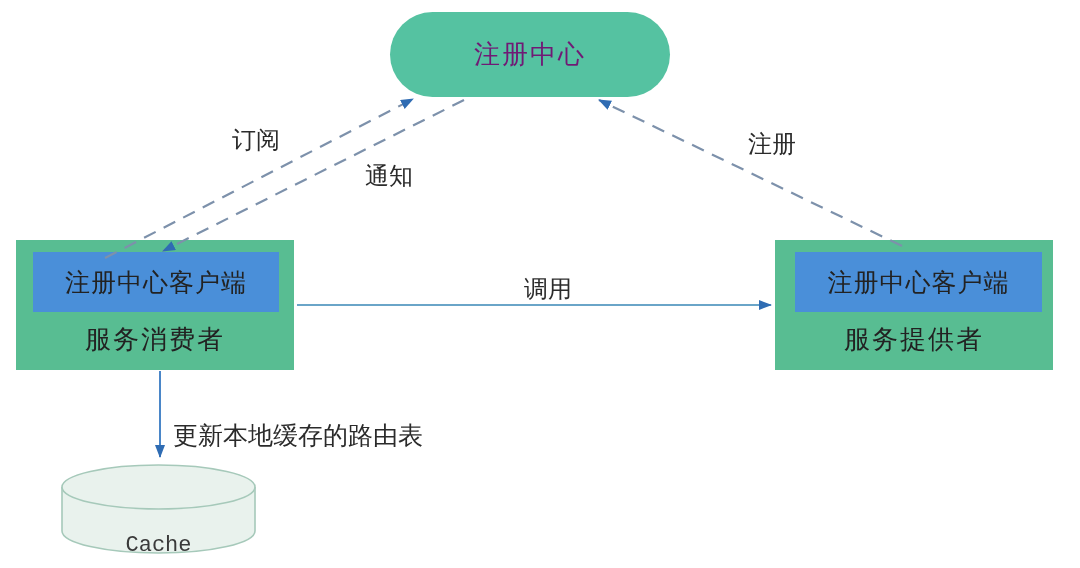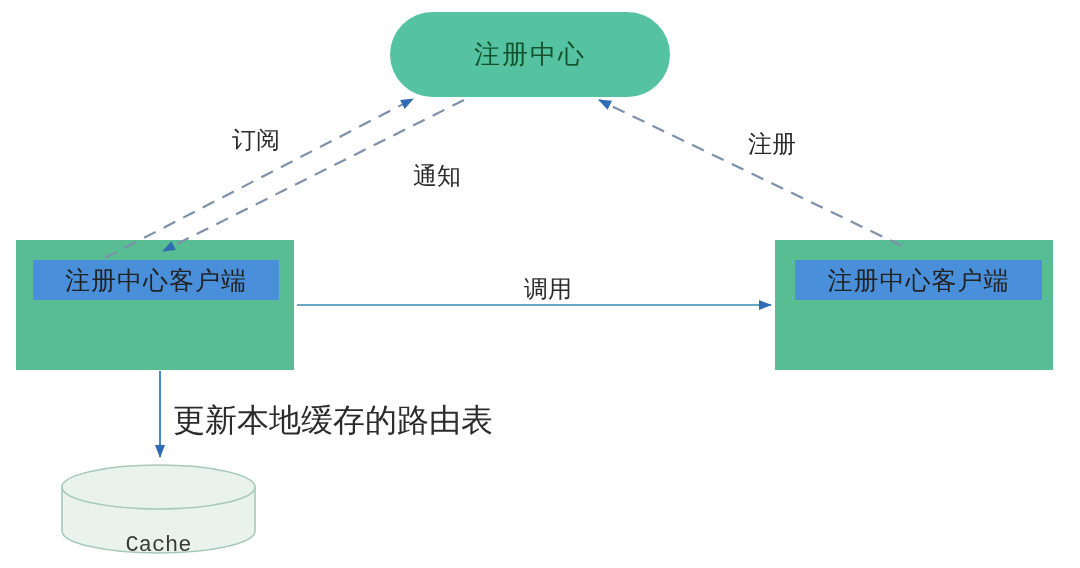--- a/index.html
+++ b/index.html
@@ -12,34 +12,34 @@
     color: #2f2f2f;
     overflow: hidden;
   }
   .abs { position: absolute; }
   .center-flex { display: flex; align-items: center; justify-content: center; }
 
   
   .registry {
     left: 390px; top: 12px; width: 280px; height: 85px;
     background: #55c2a1; border-radius: 43px;
-    font-size: 26px; letter-spacing: 2px; color: #14532d;
+    font-size: 26px; letter-spacing: 2px; color: #701a75;
   }
 
   
   .service-box {
     width: 278px; height: 130px; top: 240px;
     background: #58bd92;
   }
   .service-box.left  { left: 16px; }
   .service-box.right { left: 775px; }
   .client-box {
-    position: absolute; left: 17px; top: 12px; width: 246px; height: 40px;
+    position: absolute; left: 17px; top: 12px; width: 246px; height: 60px;
     background: #4a8fd9;
-    font-size: 25px; letter-spacing: 1px; color: #222; margin-top: 8px;
+    font-size: 25px; letter-spacing: 1px; color: #222;
   }
   .service-label {
     position: absolute; left: 0; top: 68px; width: 100%; height: 62px;
     font-size: 26px; letter-spacing: 2px; color: #222;
   }
 
   
   .edge-label {
     position: absolute; transform: translate(-50%, -50%);
     font-size: 24px; white-space: nowrap; color: #2b2b2b;
@@ -60,26 +60,28 @@
 <div class="canvas">
 
   <div class="abs center-flex registry">
     <span>注册中心</span>
   </div>
 
   <div class="abs service-box left">
     <div class="client-box center-flex">
       <span>注册中心客户端</span>
     </div>
+    <div class="service-label center-flex">服务消费者</div>
   </div>
 
   <div class="abs service-box right">
     <div class="client-box center-flex" style="left:20px; width:247px;">
       <span>注册中心客户端</span>
     </div>
+    <div class="service-label center-flex">服务提供者</div>
   </div>
 
   <svg class="overlay" width="1080" height="568" aria-hidden="true">
     <path d="M62,487 V531 A96.5 22 0 0 0 255,531 V487" fill="#e9f2ed" stroke="#a6c9ba" stroke-width="1.6"></path>
     <ellipse cx="158.5" cy="487" rx="96.5" ry="22" fill="#e9f2ed" stroke="#a6c9ba" stroke-width="1.6"></ellipse>
   </svg>
   <div class="cache-label center-flex">Cache</div>
 
   <svg class="overlay" width="1080" height="568" aria-hidden="true">
     <defs>
@@ -93,18 +95,18 @@
     <line x1="464" y1="100" x2="163" y2="251" stroke="#7d91ab" stroke-width="2.2" stroke-dasharray="13 9" marker-end="url(#arrow)"></line>
 
     <line x1="902" y1="246" x2="599" y2="100" stroke="#7d91ab" stroke-width="2.2" stroke-dasharray="13 9" marker-end="url(#arrow)"></line>
 
     <line x1="297" y1="305" x2="771" y2="305" stroke="#6aa5c8" stroke-width="2" marker-end="url(#arrow)"></line>
 
     <line x1="160" y1="371" x2="160" y2="457" stroke="#4a86c8" stroke-width="2" marker-end="url(#arrow)"></line>
   </svg>
 
   <div class="edge-label" style="left:256px; top:134px;margin-top:6px;">订阅</div>
-  <div class="edge-label" style="left:389px; top:176px;margin-left:48px;">通知</div>
+  <div class="edge-label" style="left:389px; top:176px;">通知</div>
   <div class="edge-label" style="left:772px; top:144px;font-family:Liberation Serif, serif;">注册</div>
   <div class="edge-label" style="left:548px; top:289px;text-align:right;">调用</div>
-  <div class="edge-label no-center" style="left:173px; top:399px; font-size:32px;text-align:right;">更新本地缓存的路由表</div>
+  <div class="edge-label no-center" style="left:173px; top:419px; font-size:25px;text-align:right;">更新本地缓存的路由表</div>
 
 </div>
 
 </body></html>

